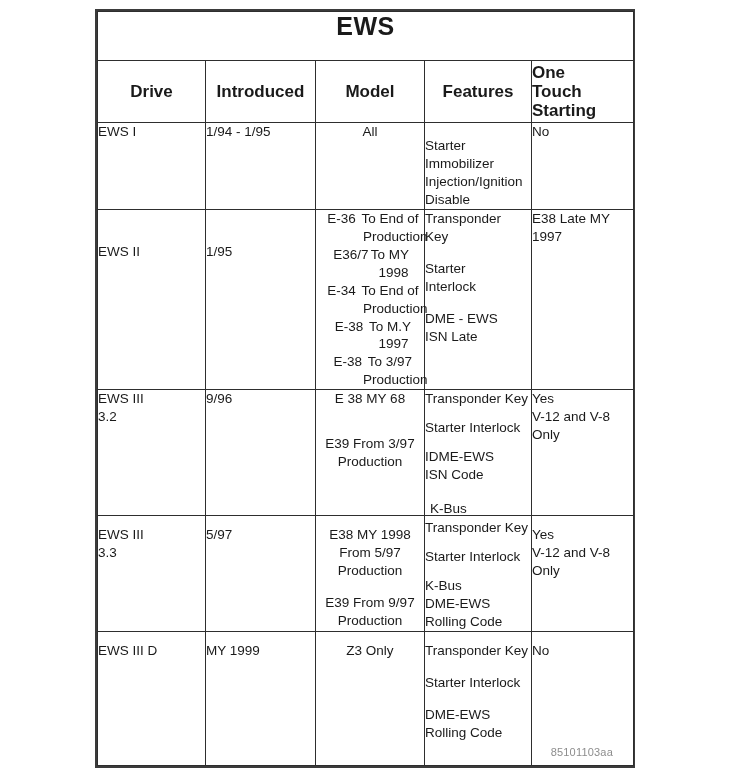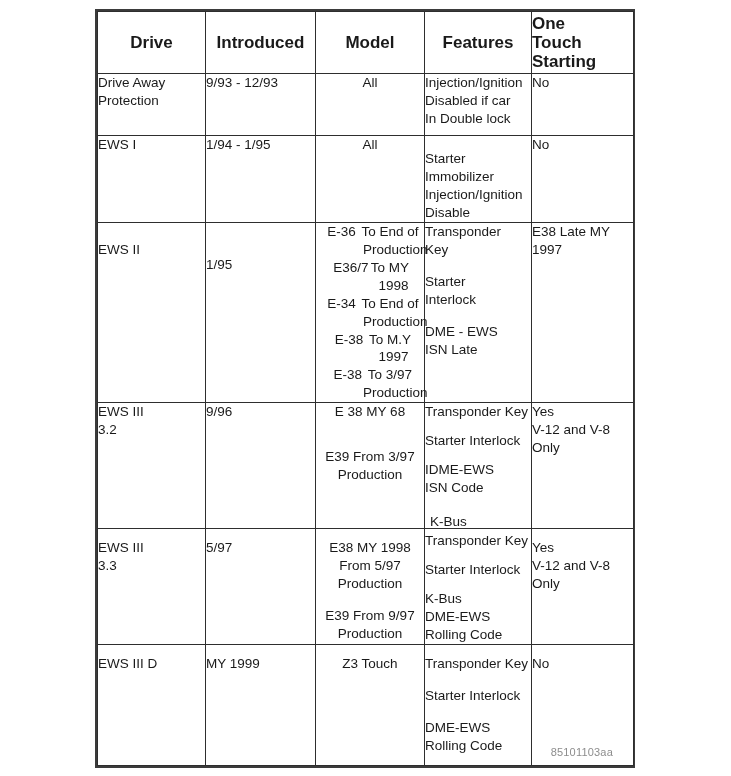--- a/index.html
+++ b/index.html
@@ -154,55 +154,48 @@
   <table class="ews-table">
     <colgroup>
       <col style="width:108px">
       <col style="width:110px">
       <col style="width:109px">
       <col style="width:107px">
       <col style="width:102px">
     </colgroup>
     <tbody>
 
+      <tr>
+        <td class="title-cell" colspan="5">EWS</td>
+      </tr>
 
       <tr class="header-row">
         <td class="hdr-center">Drive</td>
         <td class="hdr-center">Introduced</td>
         <td class="hdr-center">Model</td>
         <td class="hdr-center">Features</td>
         <td class="hdr-left" style="white-space:pre-line">One
 Touch
 Starting</td>
       </tr>
 
-      <tr style="height:62px">
-        <td class="c-sys" style="white-space:pre-line">Drive Away
-Protection</td>
-        <td class="c-intro" style="white-space:pre-line">9/93 - 12/93</td>
-        <td class="c-model" style="text-align:center;padding-left:0">All</td>
-        <td class="c-feat" style="white-space:pre-line">Injection/Ignition
-Disabled if car
-In Double lock</td>
-        <td class="c-touch" style="white-space:pre-line">No</td>
-      </tr>
 
       <tr style="height:84px">
         <td class="c-sys mid" style="white-space:pre-line">EWS I</td>
         <td class="c-intro mid" style="white-space:pre-line">1/94 - 1/95</td>
         <td class="c-model mid" style="text-align:center;padding-left:0">All</td>
         <td class="c-feat" style="white-space:pre-line;padding-top:14px">Starter
 Immobilizer
 Injection/Ignition
 Disable</td>
         <td class="c-touch mid" style="white-space:pre-line">No</td>
       </tr>
 
       <tr style="height:169px">
-        <td class="c-sys" style="white-space:pre-line;padding-top:18px">EWS II</td>
+        <td class="c-sys" style="white-space:pre-line;padding-top:33px">EWS II</td>
         <td class="c-intro" style="white-space:pre-line;padding-top:33px">1/95</td>
         <td class="c-model">
           <span class="model-entry"><span class="code">E-36</span><span class="desc">To End of</span></span>
           <span class="model-cont">Production</span>
           <span class="model-entry"><span class="code">E36/7</span><span class="desc">To MY</span></span>
           <span class="model-cont">1998</span>
           <span class="model-entry"><span class="code">E-34</span><span class="desc">To End of</span></span>
           <span class="model-cont">Production</span>
           <span class="model-entry"><span class="code">E-38</span><span class="desc">To M.Y</span></span>
           <span class="model-cont">1997</span>
@@ -270,21 +263,21 @@
         </td>
         <td class="c-touch" style="white-space:pre-line;padding-top:10px">Yes
 V-12 and V-8
 Only</td>
       </tr>
 
       <tr>
         <td class="c-sys" style="white-space:pre-line;padding-top:10px">EWS III D</td>
         <td class="c-intro" style="white-space:pre-line;padding-top:10px">MY 1999</td>
         <td class="c-model" style="padding-top:10px">
-          <span class="line" style="white-space:pre-line">Z3 Touch</span>
+          <span class="line" style="white-space:pre-line">Z3 Only</span>
         </td>
         <td class="c-feat" style="padding-top:10px">
           <span class="line" style="white-space:pre-line">Transponder Key</span>
           <span class="gap-sm" style="height:14px"></span>
           <span class="line" style="white-space:pre-line">Starter Interlock</span>
           <span class="gap-sm" style="height:14px"></span>
           <span class="line" style="white-space:pre-line">DME-EWS
 Rolling Code</span>
         </td>
         <td class="c-touch" style="white-space:pre-line;padding-top:10px">No</td>

